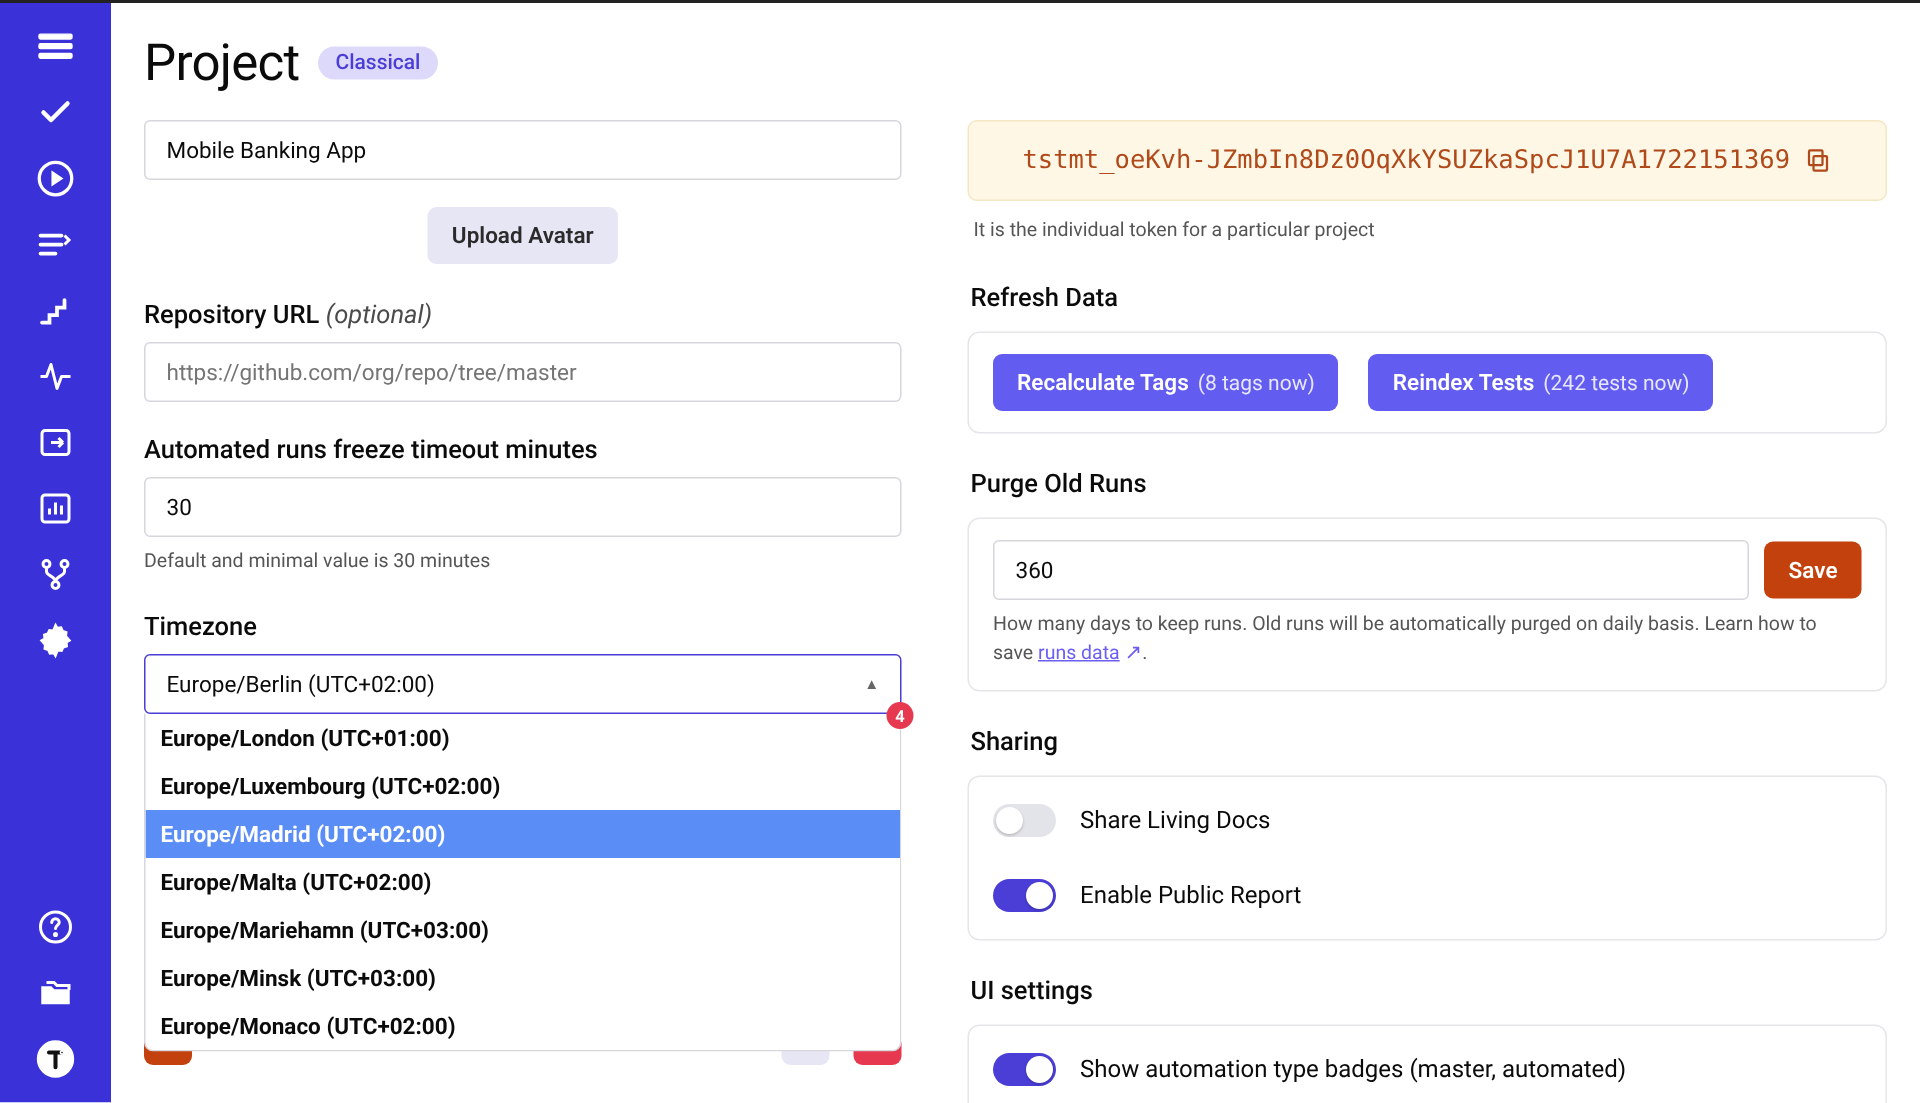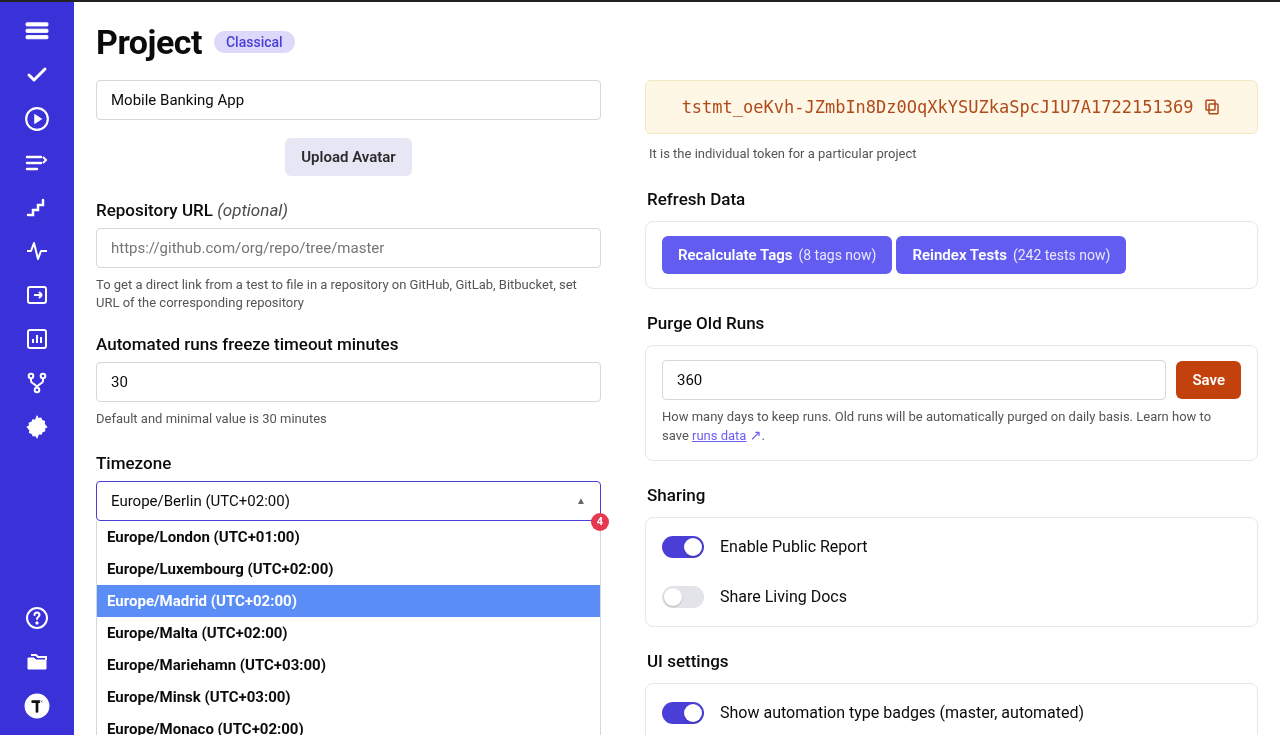--- a/index.html
+++ b/index.html
@@ -3,21 +3,21 @@
 <meta charset="utf-8">
 <style>
   * { box-sizing: border-box; margin: 0; padding: 0; font-family: -apple-system, BlinkMacSystemFont, "Segoe UI", Roboto, sans-serif; }
   body { background: #fff; color: #0b0b0b; width: 1280px; height: 735px; overflow: hidden; }
   .app { display: flex; width: 100%; height: 100%; border-top: 2px solid #222; }
   .sidebar { width: 74px; background: #3a31d8; display: flex; flex-direction: column; align-items: center; padding-top: 16px; gap: 18px; }
   .sidebar .sep { flex: 1; }
   .sidebar .icon { width: 26px; height: 26px; display:flex; align-items:center; justify-content:center; fill:#fff; stroke:#fff; color:#fff; cursor:pointer; }
   .main { flex: 1; padding: 20px 22px 0 22px; overflow: auto; }
   .page-title-row { display:flex; align-items:center; gap:12px; margin-bottom: 18px; }
-  h1 { font-size: 34px; font-weight: 700; letter-spacing:-0.5px; }
+  h1 { font-size: 34px; font-weight: 400; letter-spacing:-0.5px; }
   .badge { background:#dcd9fb; color:#4a3ed6; border-radius: 12px; padding: 3px 12px; font-size: 14px; font-weight:500; }
   .cols { display:flex; gap: 44px; }
   .col-left { width: 505px; display:flex; flex-direction:column; }
   .col-right { flex:1; display:flex; flex-direction:column; }
   .card { background:#fff; border:1px solid #e6e6ea; border-radius: 8px; padding: 14px 16px; margin-bottom: 16px; }
   .input, .select-display {
     width:100%; border:1px solid #d6d6dd; border-radius:4px; padding:10px 14px; font-size:15px; color:#0b0b0b; background:#fff;
   }
   .btn { border:none; border-radius:6px; padding:10px 16px; font-size:15px; font-weight:600; cursor:pointer; display:inline-flex; align-items:center; gap:8px; }
   .btn-soft { background:#e7e6f5; color:#2b2b2b; }
@@ -33,21 +33,21 @@
   .select-display .caret { font-size:10px; color:#666; }
   .dropdown { position:absolute; top:40px; left:0; right:0; background:#fff; border:1px solid #d6d6dd; border-top:none; border-radius:0 0 6px 6px; overflow:hidden; z-index:5; }
   .dropdown .opt { padding:7px 10px; font-size:15px; font-weight:700; cursor:pointer; }
   .dropdown .opt.highlight { background:#5b8df6; color:#fff; }
   .circle-badge { position:absolute; width:18px; height:18px; border-radius:50%; background:#e6394f; color:#fff; font-size:11px; font-weight:700; display:flex; align-items:center; justify-content:center; top:32px; right:-8px; z-index:6; }
   .action-row { display:flex; align-items:center; gap:8px; margin-top:214px; margin-bottom:20px; }
   .token-card { background:#fff7e6; border:1px solid #f3e7c3; border-radius:6px; padding:16px 18px; display:flex; align-items:center; gap:10px; justify-content:center; }
   .token-text { font-family: ui-monospace, Menlo, Consolas, monospace; color:#b04a1a; font-size:17px; }
   .small-sub { font-size:13px; color:#555; margin:12px 0 20px 4px; }
   .section-h { font-size:17px; font-weight:500; margin: 8px 0 12px 2px; }
-  .chips { display:flex; gap:4px; }
+  .chips { display:flex; gap:20px; }
   .chip { background:#625cf0; color:#fff; border:none; border-radius:6px; padding:10px 16px; font-size:15px; font-weight:600; cursor:pointer; }
   .chip .dim { opacity:.85; font-weight:400; margin-left:6px; font-size:14px; }
   .purge-row { display:flex; gap:10px; align-items:center; }
   .purge-row .input { flex:1; }
   .link { color:#6b5ef3; text-decoration:underline; }
   .ext-icon { color:#6b5ef3; font-size:14px; }
   .toggle-row { display:flex; align-items:center; gap:16px; padding:14px 6px; }
   .toggle { width:42px; height:22px; border-radius:11px; background:#e3e3ea; position:relative; cursor:pointer; }
   .toggle .knob { position:absolute; width:18px; height:18px; background:#fff; border-radius:50%; top:2px; left:2px; transition:.15s; box-shadow:0 1px 2px rgba(0,0,0,.2); }
   .toggle.on { background:#4a3ed6; }
@@ -154,21 +154,20 @@
       <div class="col-left">
         <input class="input" style="margin-bottom: 18px;" value="Mobile Banking App">
         <div class="center" style="margin-bottom:24px;">
           <button class="btn btn-soft btn-pill">Upload Avatar</button>
         </div>
 
         <div class="label">
           <span>Repository URL</span> <span class="hint">(optional)</span>
         </div>
         <input class="input" placeholder="https://github.com/org/repo/tree/master" style="">
-        <div class="help">To get a direct link from a test to file in a repository on GitHub, GitLab, Bitbucket, set URL of the corresponding repository</div>
 
         <div class="label" style="margin-top:22px;">Automated runs freeze timeout minutes</div>
         <input class="input" value="30" style="">
         <div class="help">Default and minimal value is 30 minutes</div>
 
         <div class="label" style="margin-top:24px;">Timezone</div>
         <div class="select-wrap">
           <div class="select-display">
             <span>Europe/Berlin (UTC+02:00)</span>
             <span class="caret">▲</span>
@@ -235,30 +234,30 @@
           </div>
           <div class="help">
             <span>How many days to keep runs. Old runs will be automatically purged on daily basis. Learn how to save </span><a class="link">runs data</a>
             <span class="ext-icon"> ↗</span>.
           </div>
         </div>
 
         <div class="section-h">Sharing</div>
         <div class="card" style="padding:4px 10px;">
           <div class="toggle-row">
+            <div class="toggle">
+                <div class="knob"></div>
+              </div>
+            <span>Share Living Docs</span>
+          </div>
+          <div class="toggle-row">
             <div class="toggle on">
                 <div class="knob"></div>
               </div>
             <span>Enable Public Report</span>
-          </div>
-          <div class="toggle-row">
-            <div class="toggle">
-                <div class="knob"></div>
-              </div>
-            <span>Share Living Docs</span>
           </div>
         </div>
 
         <div class="section-h">UI settings</div>
         <div class="card" style="padding:4px 10px;">
           <div class="toggle-row">
             <div class="toggle on">
                 <div class="knob"></div>
               </div>
             <span>Show automation type badges (master, automated)</span>

